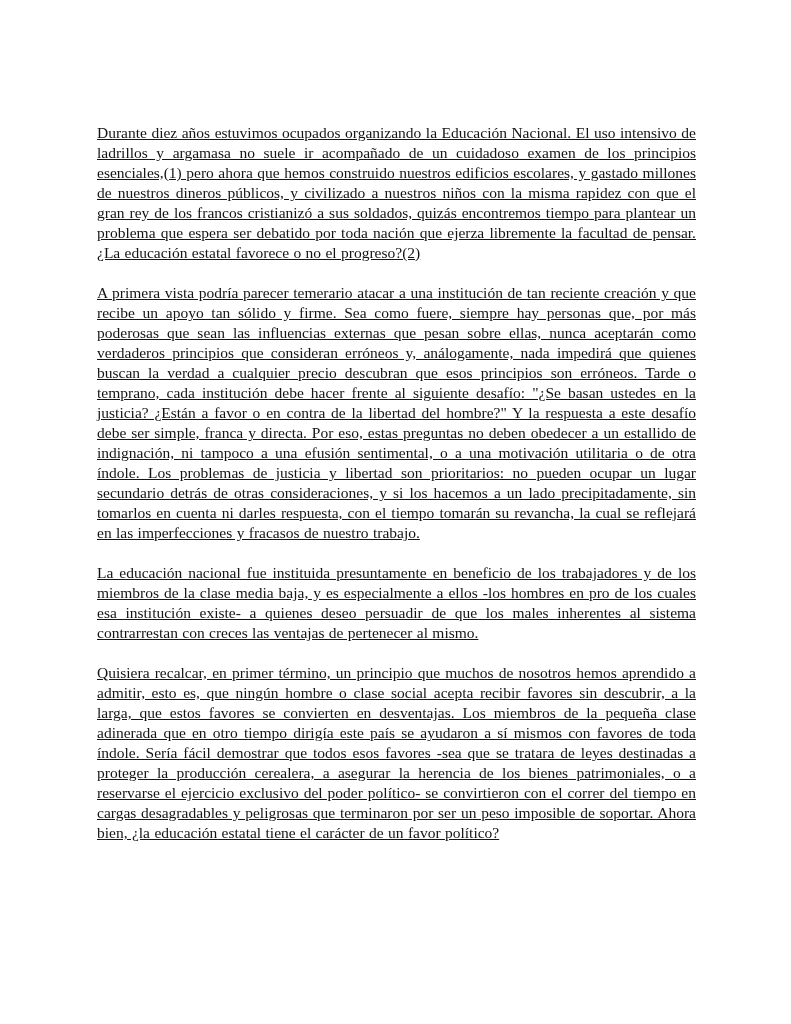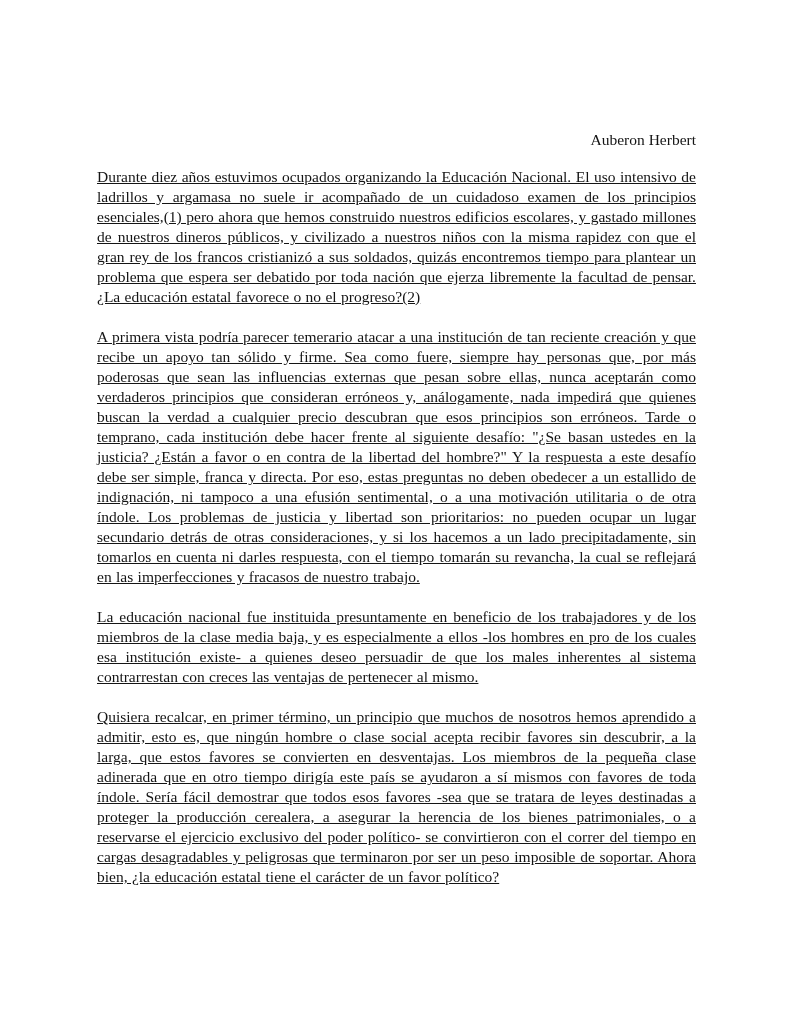--- a/index.html
+++ b/index.html
@@ -45,21 +45,20 @@
   }
   .doc-body p.first {
     margin-top: 17px;
   }
 </style>
 </head>
 <body>
 
 <div class="page">
   <div class="content">
-    <div class="doc-author">Auberon Herbert</div>
     <div class="doc-body">
       <p class="first">Durante diez años estuvimos ocupados organizando la Educación Nacional. El uso intensivo de ladrillos y argamasa no suele ir acompañado de un cuidadoso examen de los principios esenciales,(1) pero ahora que hemos construido nuestros edificios escolares, y gastado millones de nuestros dineros públicos, y civilizado a nuestros niños con la misma rapidez con que el gran rey de los francos cristianizó a sus soldados, quizás encontremos tiempo para plantear un problema que espera ser debatido por toda nación que ejerza libremente la facultad de pensar. ¿La educación estatal favorece o no el progreso?(2)</p>
       <p>A primera vista podría parecer temerario atacar a una institución de tan reciente creación y que recibe un apoyo tan sólido y firme. Sea como fuere, siempre hay personas que, por más poderosas que sean las influencias externas que pesan sobre ellas, nunca aceptarán como verdaderos principios que consideran erróneos y, análogamente, nada impedirá que quienes buscan la verdad a cualquier precio descubran que esos principios son erróneos. Tarde o temprano, cada institución debe hacer frente al siguiente desafío: "¿Se basan ustedes en la justicia? ¿Están a favor o en contra de la libertad del hombre?" Y la respuesta a este desafío debe ser simple, franca y directa. Por eso, estas preguntas no deben obedecer a un estallido de indignación, ni tampoco a una efusión sentimental, o a una motivación utilitaria o de otra índole. Los problemas de justicia y libertad son prioritarios: no pueden ocupar un lugar secundario detrás de otras consideraciones, y si los hacemos a un lado precipitadamente, sin tomarlos en cuenta ni darles respuesta, con el tiempo tomarán su revancha, la cual se reflejará en las imperfecciones y fracasos de nuestro trabajo.</p>
       <p>La educación nacional fue instituida presuntamente en beneficio de los trabajadores y de los miembros de la clase media baja, y es especialmente a ellos -los hombres en pro de los cuales esa institución existe- a quienes deseo persuadir de que los males inherentes al sistema contrarrestan con creces las ventajas de pertenecer al mismo.</p>
       <p>Quisiera recalcar, en primer término, un principio que muchos de nosotros hemos aprendido a admitir, esto es, que ningún hombre o clase social acepta recibir favores sin descubrir, a la larga, que estos favores se convierten en desventajas. Los miembros de la pequeña clase adinerada que en otro tiempo dirigía este país se ayudaron a sí mismos con favores de toda índole. Sería fácil demostrar que todos esos favores -sea que se tratara de leyes destinadas a proteger la producción cerealera, a asegurar la herencia de los bienes patrimoniales, o a reservarse el ejercicio exclusivo del poder político- se convirtieron con el correr del tiempo en cargas desagradables y peligrosas que terminaron por ser un peso imposible de soportar. Ahora bien, ¿la educación estatal tiene el carácter de un favor político?</p>
     </div>
   </div>
 </div>
 
 </body></html>

